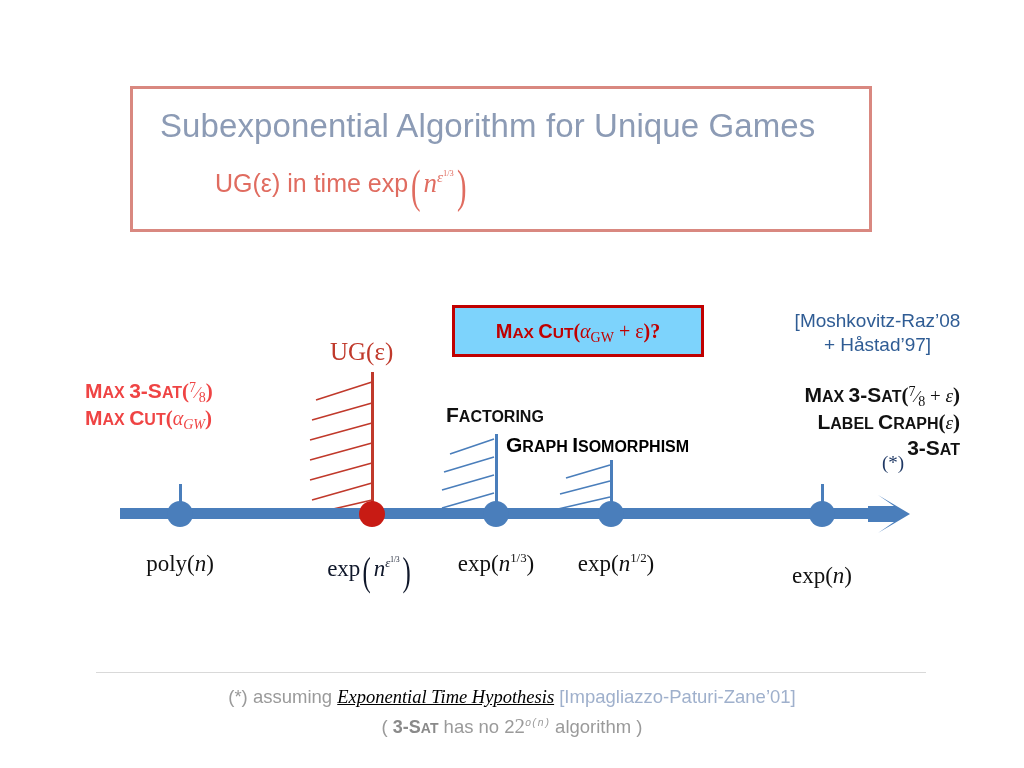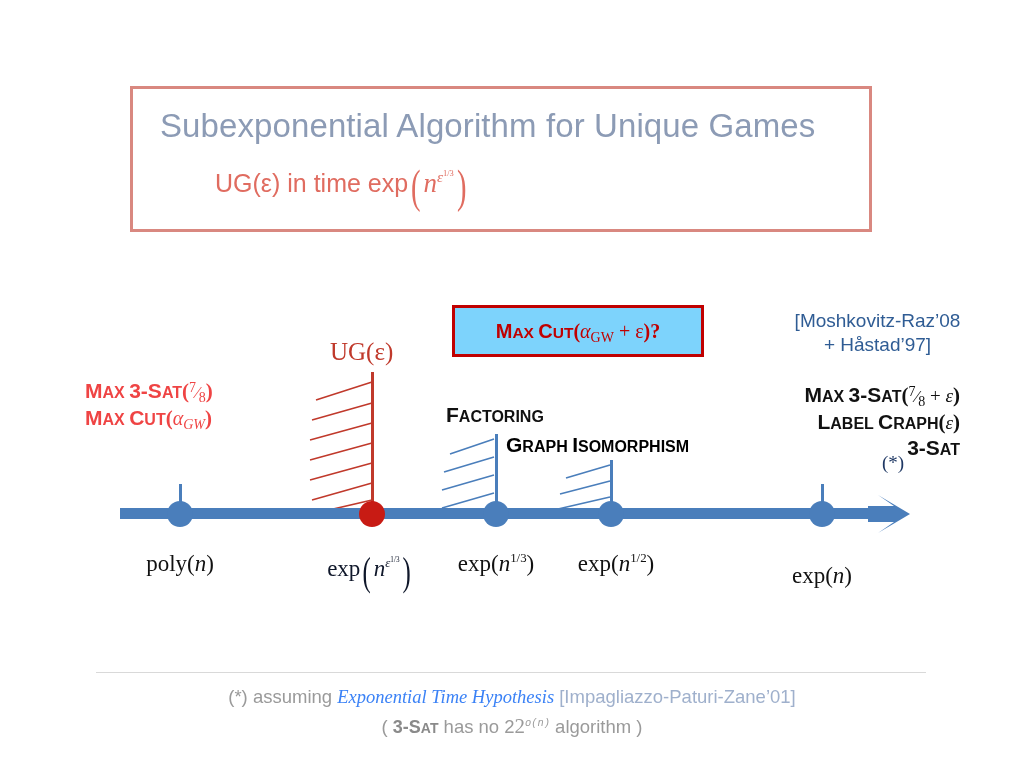--- a/index.html
+++ b/index.html
@@ -172,21 +172,21 @@
   #footnote {
     position: absolute;
     left: 62px; top: 684px;
     width: 900px;
     text-align: center;
     font-size: 18.5px;
     color: #9a9a9a;
     line-height: 1.45;
   }
   #footnote .cite { color: #9fb0cc; }
-  #footnote .ital { font-style: italic; font-family: "Liberation Serif", serif; color: #3b82f6; }
+  #footnote .ital { font-style: italic; font-family: "Liberation Serif", serif; color: #000000; text-decoration: underline; }
   #footnote .scf { font-weight: bold; color: #8a8a8a; }
   #footnote .scf .cap { font-size: 18px; }
   #footnote .scf .small { font-size: 14px; }
   #footnote .mono-m { font-family: "Liberation Serif", serif; }
 </style>
 </head>
 <body>
 
 <div class="slide">
 

